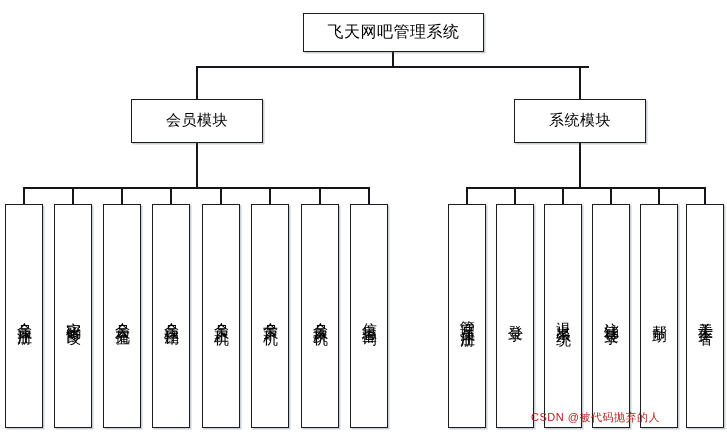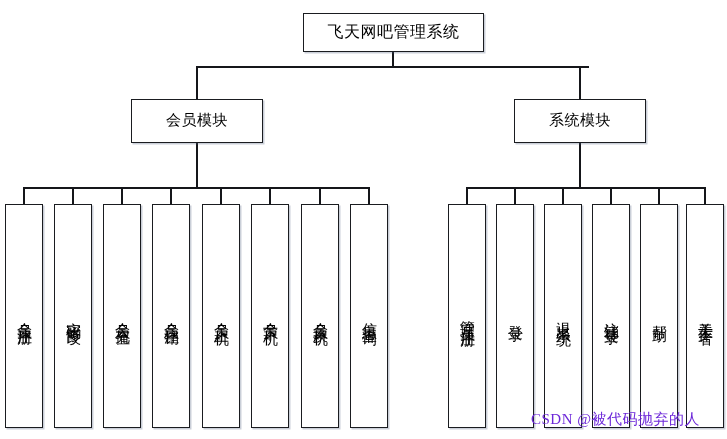--- a/index.html
+++ b/index.html
@@ -63,25 +63,25 @@
     text-orientation:upright;
     font-size:15px;
     letter-spacing:3px;
     line-height:1;
   }
 
   
   #watermark{
     position:absolute;
     left:531px;top:410px;
-    font-size:15px;
-    color:#6d28d9;
+    font-size:11px;
+    color:#b91c1c;
     letter-spacing:0.5px;
     white-space:nowrap;
-    font-family:Liberation Serif, serif;
+    font-family:Liberation Sans, sans-serif;
     pointer-events:none;
   }
 </style>
 </head>
 <body>
 
 <div id="diagram">
 
   <div class="line vline" style="left:392px;top:51px;width:2px;height:16px;"></div>
   <div class="line hline" style="left:196px;top:66px;width:393px;height:2px;"></div>

